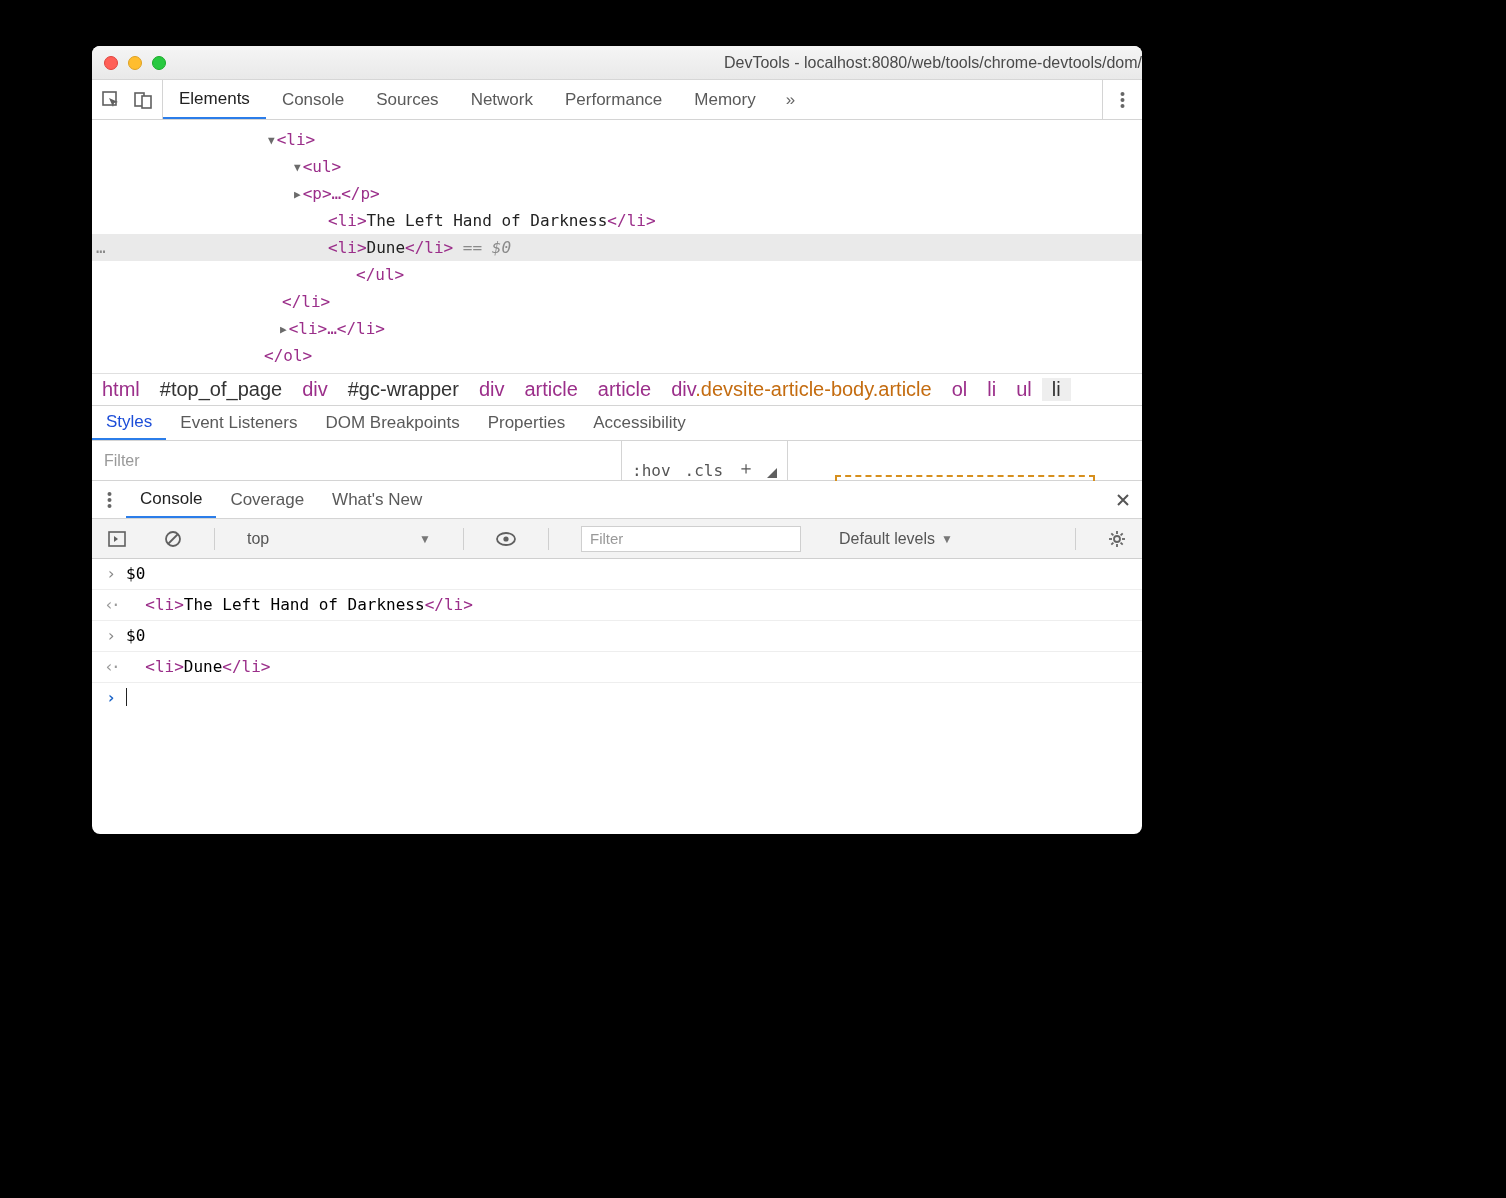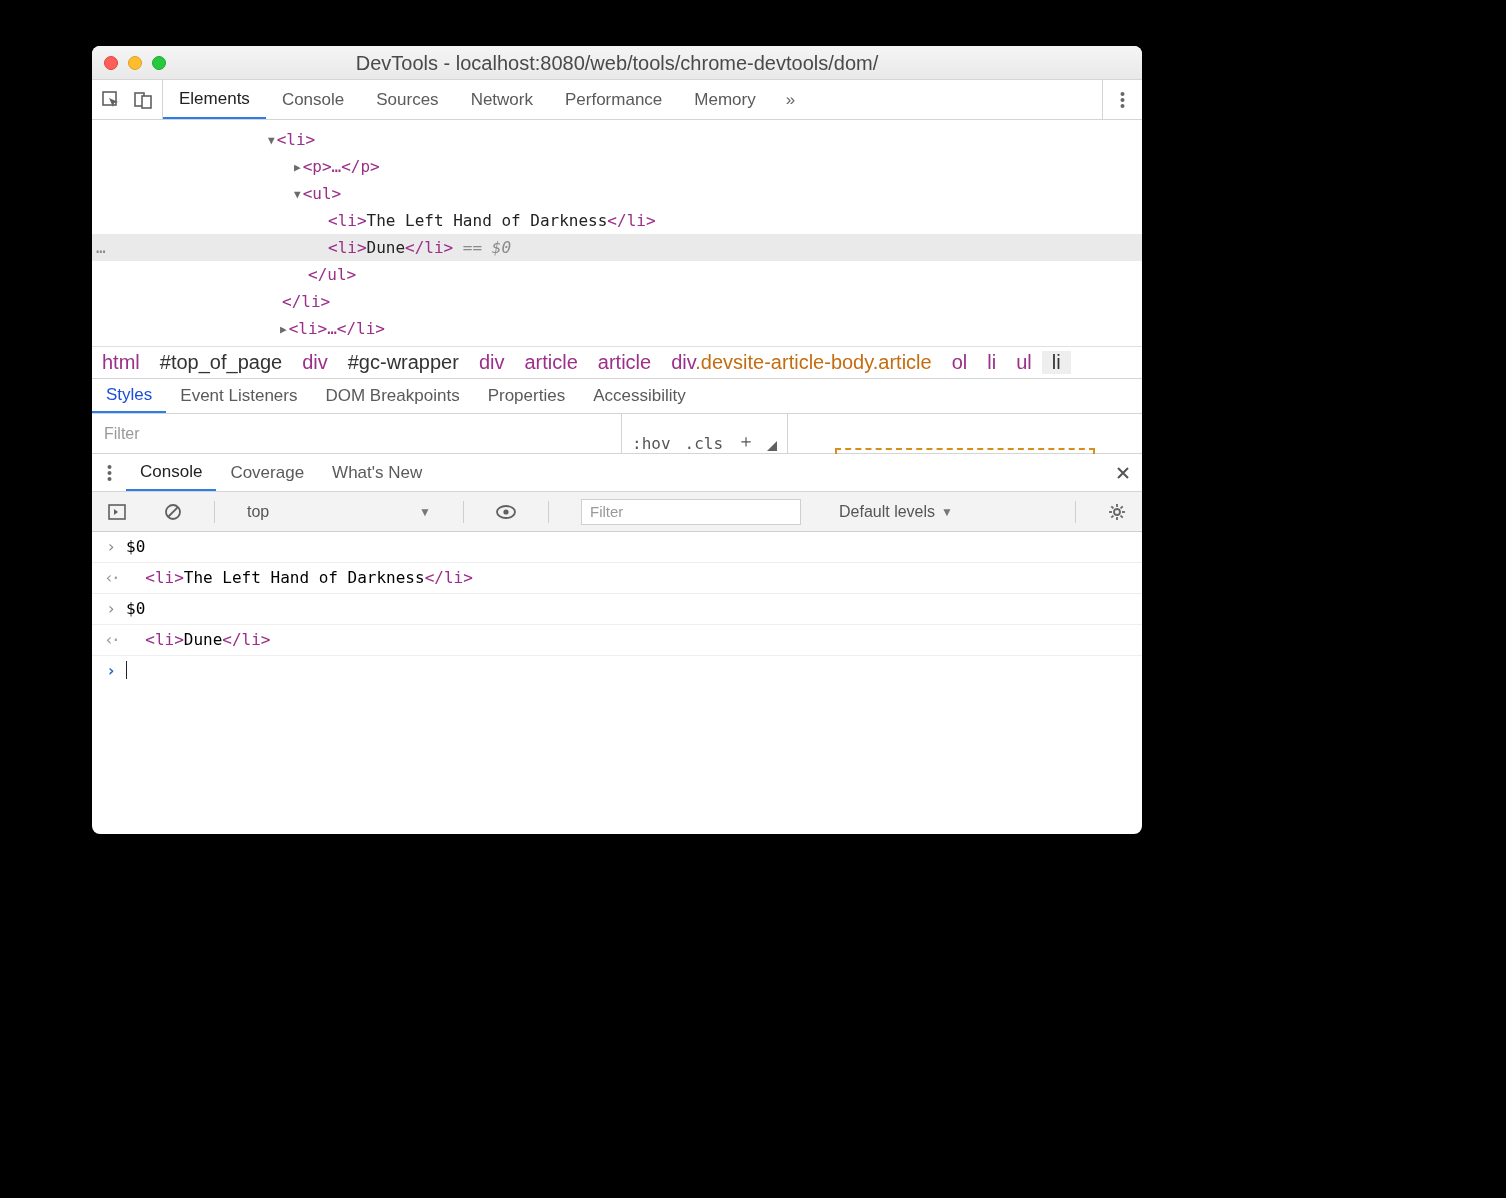--- a/index.html
+++ b/index.html
@@ -19,22 +19,22 @@
   .titlebar {
     height:34px; background:linear-gradient(#f5f5f5,#e9e9e9);
     border-bottom:1px solid #d6d6d6; display:flex; align-items:center;
     position:relative;
   }
   .traffic { display:flex; gap:10px; margin-left:12px; }
   .tl { width:14px; height:14px; border-radius:50%; }
   .tl.red{background:#ff5f57;border:1px solid #e0443e;}
   .tl.yellow{background:#ffbd2e;border:1px solid #dea123;}
   .tl.green{background:#28c940;border:1px solid #1aab29;}
-  .win-title { position:absolute; left:0; right:0; text-align:center;
-    font-size:20px; color:#4a4a4a; line-height:34px; pointer-events:none; }
+  .win-title { position:absolute; left:0; right:0; text-align:right;
+    font-size:16px; color:#4a4a4a; line-height:34px; pointer-events:none; }
 
   .main-toolbar {
     height:40px; border-bottom:1px solid #d4d4d4; display:flex; align-items:stretch;
     font-size:17px; color:#5a5a5a;
   }
   .tb-left { display:flex; align-items:center; padding:0 10px; gap:14px; border-right:1px solid #d4d4d4;}
   .inspect-icon, .device-icon { width:18px; height:18px; display:flex; align-items:center; justify-content:center; color:#606060;}
   .tabs { display:flex; align-items:stretch; }
   .tab { padding:0 16px; display:flex; align-items:center; cursor:default; color:#5a5a5a;}
   .tab.active { color:#222; border-bottom:2px solid #2b7de9;text-align:right; }
@@ -166,27 +166,28 @@
         <svg width="5" height="18" viewBox="0 0 5 18">
             <circle cx="2.5" cy="3" r="2" fill="#666"></circle>
             <circle cx="2.5" cy="9" r="2" fill="#666"></circle>
             <circle cx="2.5" cy="15" r="2" fill="#666"></circle>
           </svg>
       </div>
     </div>
 
     <div class="elements-panel" id="elements-panel">
         <div class="el-line" style="padding-left: 176px;"><span class="caret-open"></span><span class="tag">&lt;li&gt;</span></div>
+        <div class="el-line" style="padding-left: 202px;"><span class="caret-open"></span><span class="tag">&lt;ul&gt;</span></div>
         <div class="el-line" style="padding-left: 202px;"><span class="caret-closed"></span><span class="tag">&lt;p&gt;…&lt;/p&gt;</span></div>
-        <div class="el-line" style="padding-left: 202px;"><span class="caret-open"></span><span class="tag">&lt;ul&gt;</span></div>
         <div class="el-line" style="padding-left: 236px;"><span class="tag">&lt;li&gt;</span><span class="txt">The Left Hand of Darkness</span><span class="tag">&lt;/li&gt;</span></div>
         <div class="el-line selected" style="padding-left: 236px;"><span class="gutter-dots">…</span><span class="tag">&lt;li&gt;</span><span class="txt">Dune</span><span class="tag">&lt;/li&gt;</span><span class="faded"> == $0</span></div>
-        <div class="el-line" style="padding-left: 216px;"><span class="tag">&lt;/ul&gt;</span></div>
+        <div class="el-line" style="padding-left: 216px; margin-left: 48px;"><span class="tag">&lt;/ul&gt;</span></div>
         <div class="el-line" style="padding-left: 190px;"><span class="tag">&lt;/li&gt;</span></div>
         <div class="el-line" style="padding-left: 188px;"><span class="caret-closed"></span><span class="tag">&lt;li&gt;…&lt;/li&gt;</span></div>
+        <div class="el-line" style="padding-left: 172px;"><span class="tag">&lt;/ol&gt;</span></div>
       </div>
 
     <div class="breadcrumb" id="breadcrumb">
         <span class="crumb">html</span>
         <span class="crumb dark">#top_of_page</span>
         <span class="crumb">div</span>
         <span class="crumb dark">#gc-wrapper</span>
         <span class="crumb">div</span>
         <span class="crumb">article</span>
         <span class="crumb">article</span>

